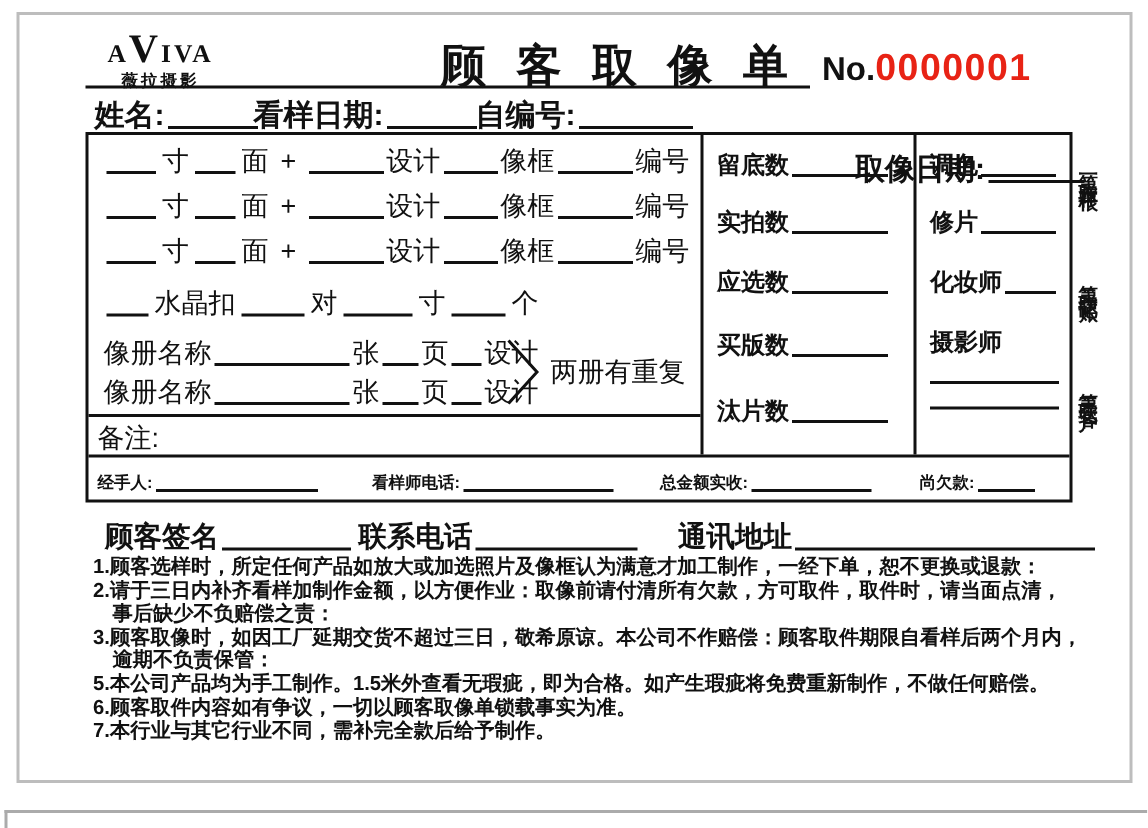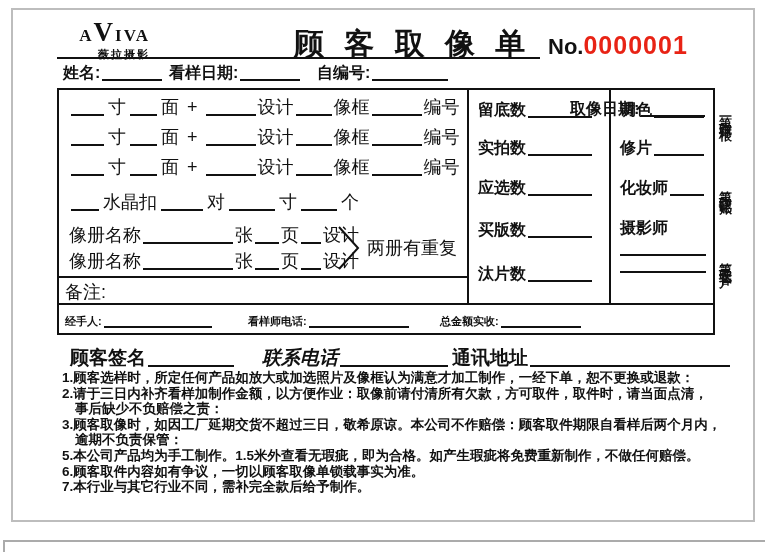--- a/index.html
+++ b/index.html
@@ -6,32 +6,32 @@
   #stage {
     position:relative; width:765px; height:552px; background:#ffffff;
     font-family:"Liberation Sans","DejaVu Sans",sans-serif; color:#111;
     overflow:hidden;
   }
   .abs { position:absolute; }
   
   .sheet1 { left:11px; top:8px; width:744px; height:514px; border:2px solid #bdbdbd; box-sizing:border-box; }
   .sheet2 { left:3px; top:540px; width:762px; height:12px; border-left:2px solid #ababab; border-top:2px solid #ababab; box-sizing:border-box; }
   
-  .logo { left:64px; top:20px; width:86px; text-align:right; font-family:"Liberation Serif","DejaVu Serif",serif; }
+  .logo { left:64px; top:20px; width:86px; text-align:center; font-family:"Liberation Serif","DejaVu Serif",serif; }
   .logo .l1 { font-size:17px; font-weight:bold; letter-spacing:2px; line-height:24px; }
   .logo .l1 .bigV { font-size:27px; }
   .logo .l2 { font-size:11px; font-weight:bold; font-family:"Liberation Sans",sans-serif; letter-spacing:2px; line-height:12px; }
   
   .title { left:294px; top:24px; font-size:30px; font-weight:bold; letter-spacing:6px; white-space:nowrap; }
   .no-wrap { left:548px; top:31px; white-space:nowrap; }
   .no-label { font-size:22px; font-weight:bold; color:#111; }
   .no-value { font-size:25px; font-weight:bold; color:#e82315; letter-spacing:1px; }
   .head-rule { left:57px; top:57px; width:483px; border-top:2px solid #111; }
   
-  .hfield { top:63px; font-size:16px; font-weight:bold; white-space:nowrap; }
+  .hfield { top:63px; font-size:20px; font-weight:bold; white-space:nowrap; }
   
   .ul { display:inline-block; border-bottom:2px solid #111; height:0.8em; margin:0 2px; transform:translateY(3px); }
   
   .main-box { left:57px; top:88px; width:658px; height:247px; border:2px solid #111; box-sizing:border-box; }
   .vline { position:absolute; top:0; height:213px; border-left:2px solid #111; }
   .hl-left { position:absolute; left:0; top:186px; width:408px; border-top:2px solid #111; }
   .hl-full { position:absolute; left:0; top:213px; width:100%; border-top:2px solid #111; }
   .prow { position:absolute; left:10px; font-size:18px; font-weight:normal; white-space:nowrap; }
   .plabel { margin:0 2px; }
   .countrow, .staffrow { position:absolute; font-size:16px; font-weight:bold; white-space:nowrap; }
@@ -114,28 +114,29 @@
     <div class="staffrow" style="top:10px;"><span>调色</span><span class="ul" style="width:50px"></span></div>
     <div class="staffrow" style="top:48px;"><span>修片</span><span class="ul" style="width:50px"></span></div>
     <div class="staffrow" style="top:88px;"><span>化妆师</span><span class="ul" style="width:34px"></span></div>
     <div class="staffrow" style="top:128px;"><span>摄影师</span></div>
     <div class="blankline" style="top:164px;"></div>
     <div class="blankline" style="top:181px;"></div>
 
     <div class="hgroup" style="left:6px;"><span>经手人:</span><span class="ul" style="width:108px"></span></div>
     <div class="hgroup" style="left:189px;"><span>看样师电话:</span><span class="ul" style="width:100px"></span></div>
     <div class="hgroup" style="left:381px;"><span>总金额实收:</span><span class="ul" style="width:80px"></span></div>
+    <div class="hgroup" style="left:554px;"><span>尚欠款:</span><span class="ul" style="width:38px"></span></div>
   </div>
 
   <div class="abs copy" style="top:106px;">第一联存根</div>
   <div class="abs copy" style="top:180px;">第二联记账</div>
   <div class="abs copy" style="top:252px;">第三联客户</div>
 
   <div class="abs sgroup" style="left:70px;"><span>顾客签名</span><span class="ul" style="width:86px"></span></div>
-  <div class="abs sgroup" style="left:262px;font-style:italic;"><span>联系电话</span><span class="ul" style="width:108px"></span></div>
+  <div class="abs sgroup" style="left:239px;"><span>联系电话</span><span class="ul" style="width:108px"></span></div>
   <div class="abs sgroup" style="left:452px;"><span>通讯地址</span><span class="ul" style="width:200px"></span></div>
 
   <div class="abs terms">
     <div>1.顾客选样时，所定任何产品如放大或加选照片及像框认为满意才加工制作，一经下单，恕不更换或退款：</div>
     <div>2.请于三日内补齐看样加制作金额，以方便作业：取像前请付清所有欠款，方可取件，取件时，请当面点清，</div>
     <div class="indent">事后缺少不负赔偿之责：</div>
     <div>3.顾客取像时，如因工厂延期交货不超过三日，敬希原谅。本公司不作赔偿：顾客取件期限自看样后两个月内，</div>
     <div class="indent">逾期不负责保管：</div>
     <div>5.本公司产品均为手工制作。1.5米外查看无瑕疵，即为合格。如产生瑕疵将免费重新制作，不做任何赔偿。</div>
     <div>6.顾客取件内容如有争议，一切以顾客取像单锁载事实为准。</div>

